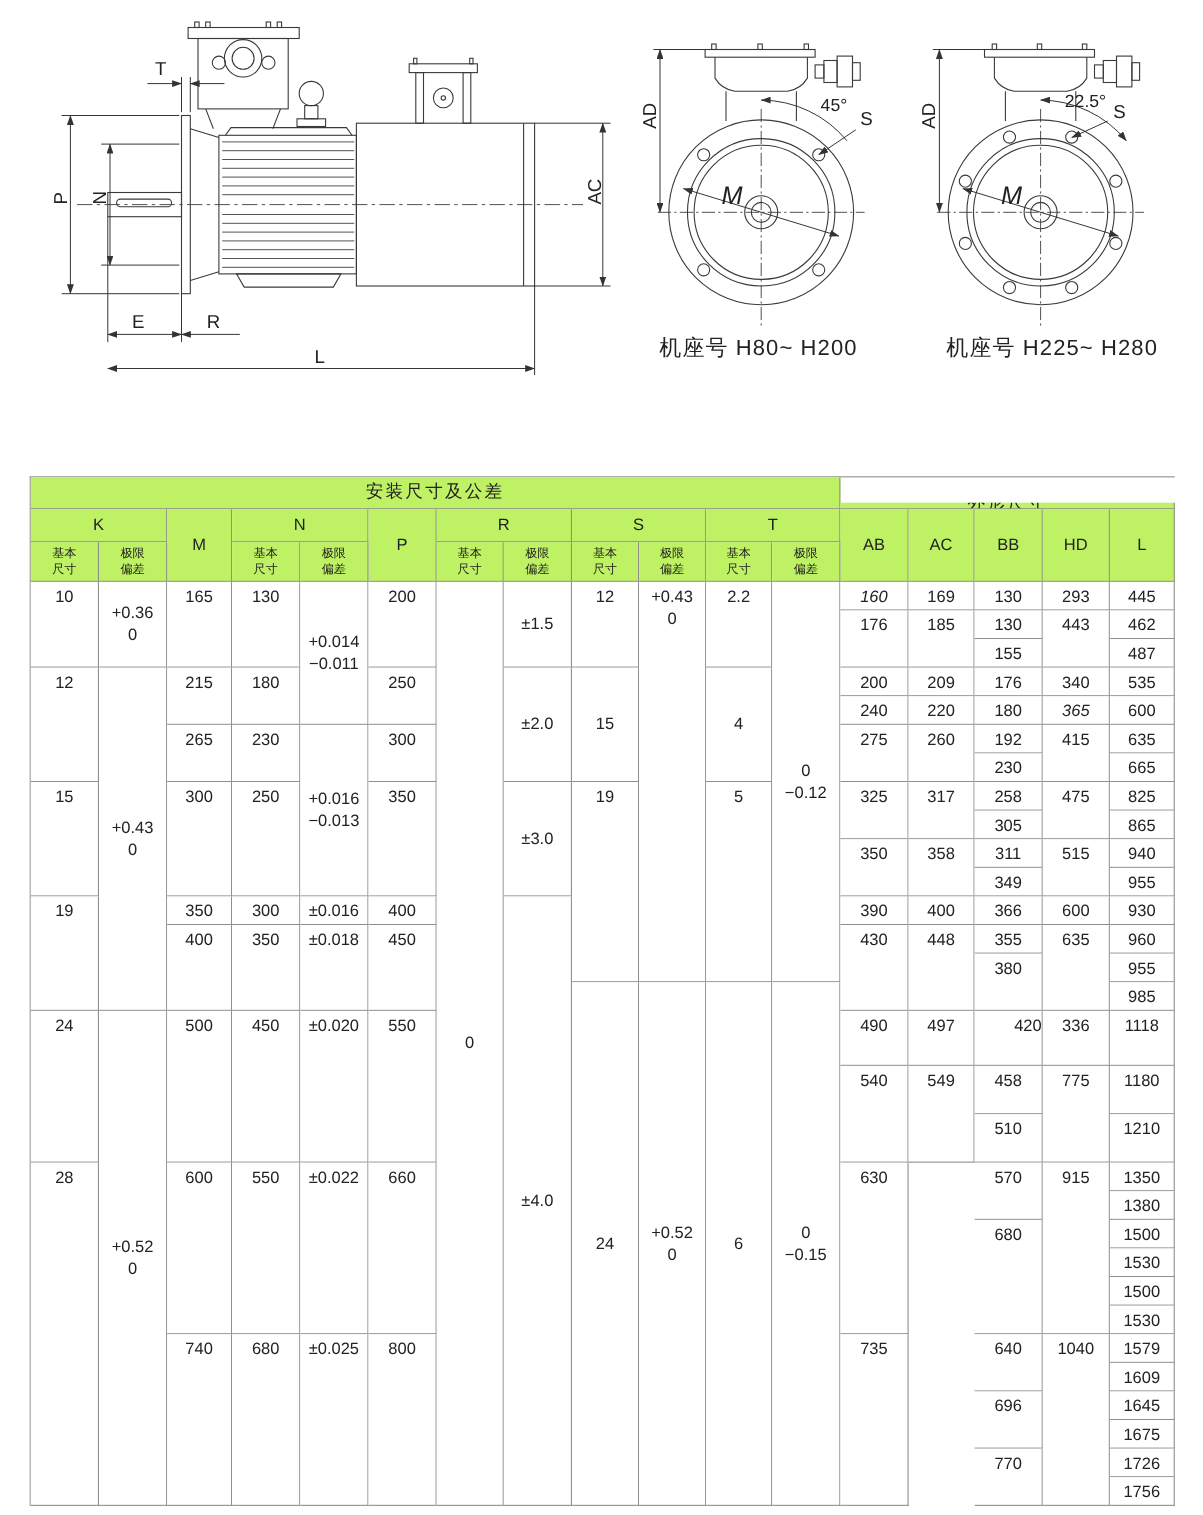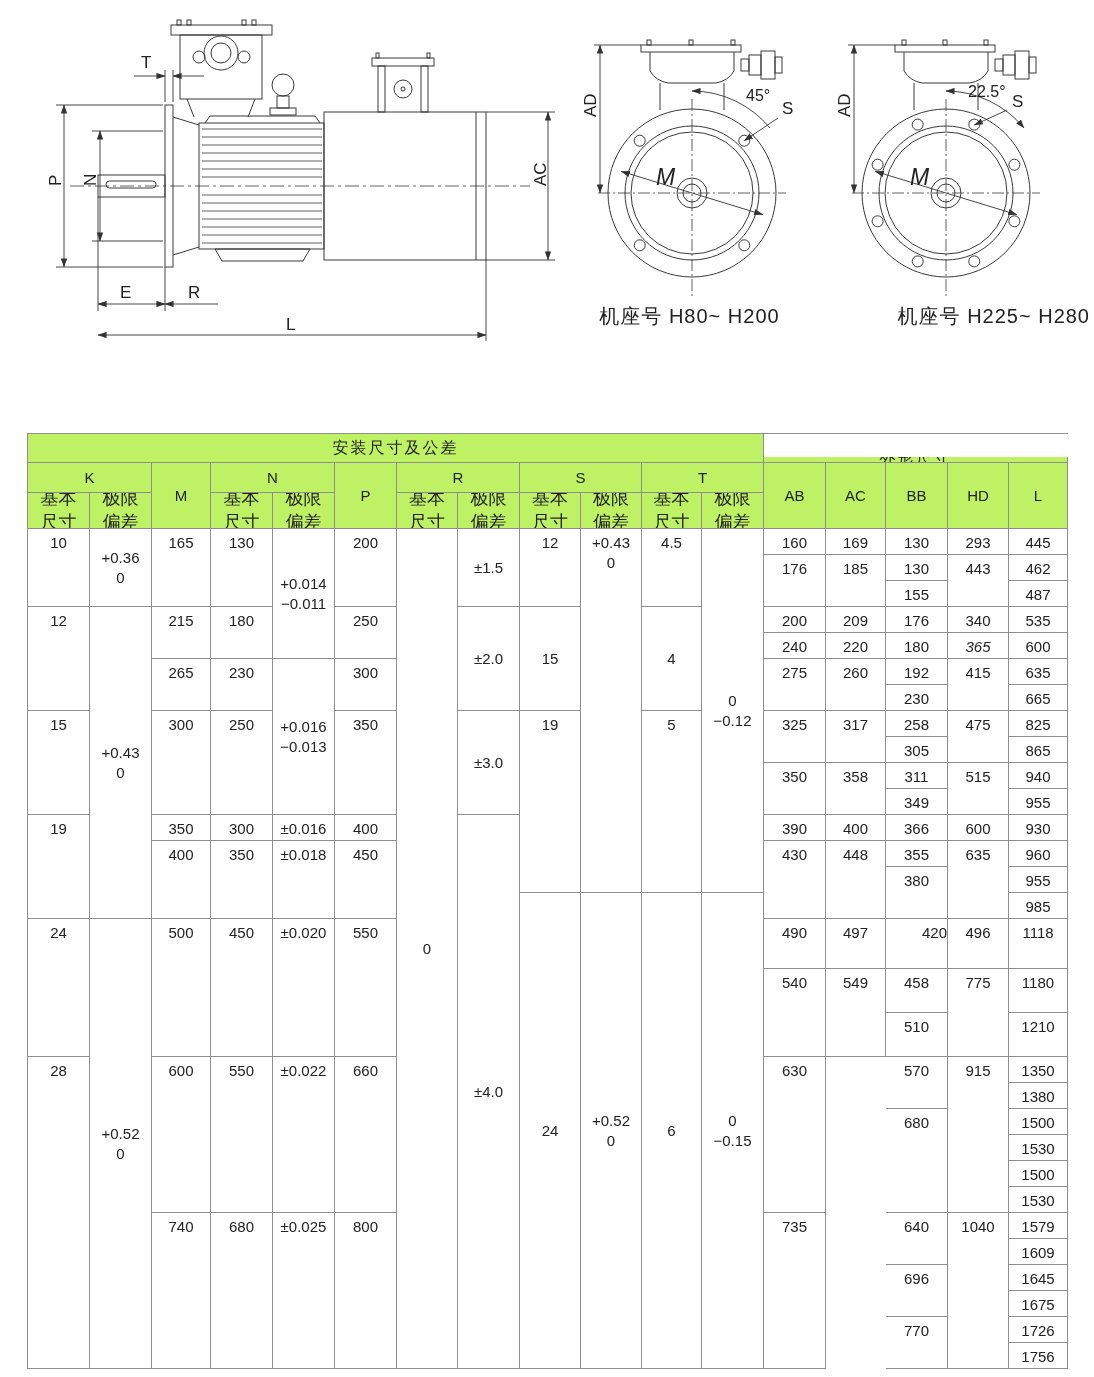--- a/index.html
+++ b/index.html
@@ -11,21 +11,21 @@
   
   #tbl{position:absolute;left:27px;top:433px;border-left:1px solid #8f8f8f;border-top:1px solid #8f8f8f;
        display:grid;
        grid-template-columns:62px 62px 59px 62px 62px 62px 61px 62px 61px 61px 60px 62px 62px 60px 62px 61px 59px;
        grid-template-rows:29px 30px 36px repeat(15,26px) 50px 44px 44px repeat(12,26px);}
   .cell{border-right:1px solid #8f8f8f;border-bottom:1px solid #8f8f8f;display:flex;flex-direction:column;
         align-items:center;justify-content:center;text-align:center;font-size:15px;line-height:1.3;
         background:#fff;overflow:hidden;}
   .cell.hd{background:#bef264;font-size:15px;}
   .cell.big{font-size:16px;letter-spacing:2px;}
-  .cell.sub{font-size:18px;line-height:1.3;}
+  .cell.sub{font-size:11px;line-height:1.3;}
   .cell.vt{justify-content:flex-start;padding-top:4px;}
   .cell.vc{justify-content:center;}
   .cell div{white-space:nowrap;}
 </style>
 </head>
 <body>
 
 <div id="page">
 
   <svg class="drawing" style="left:20px;top:12px;" width="540" height="385" viewBox="0 0 540 385">
@@ -185,21 +185,21 @@
       </g>
       <text transform="rotate(-90 289 102)" x="289" y="107" font-size="17">AD</text>
       <text x="412" y="82" font-size="16">22.5°</text>
       <text x="456" y="92" font-size="17">S</text>
       <text x="354" y="170" font-size="23" font-style="italic">M</text>
     </g>
   </svg>
 
   <div class="caption-row" style="display:flex;">
     <div style="width:50%;text-align:center;font-size:20px;letter-spacing:1px;">机座号 H80~ H200</div>
-    <div style="width:50%;text-align:right;font-size:20px;letter-spacing:1px;">机座号 H225~ H280</div>
+    <div style="width:50%;text-align:center;font-size:20px;letter-spacing:1px;">机座号 H225~ H280</div>
   </div>
 
   <div id="tbl">
       <div class="cell hd big" style="grid-area: 1 / 1 / span 1 / span 12;">
         <div>安装尺寸及公差</div>
       </div>
       <div class="cell hd big" style="grid-area: 1 / 13 / span 1 / span 5; margin-top: 23px;">
         <div>外形尺寸</div>
       </div>
       <div class="cell hd" style="grid-area: 2 / 1 / span 1 / span 2;">
@@ -441,40 +441,40 @@
       </div>
       <div class="cell bd vt" style="grid-area: 4 / 10 / span 14 / span 1;">
         <div>+0.43</div>
         <div>0</div>
       </div>
       <div class="cell bd vc" style="grid-area: 18 / 10 / span 16 / span 1;">
         <div>+0.52</div>
         <div>0</div>
       </div>
       <div class="cell bd vt" style="grid-area: 4 / 11 / span 3 / span 1;">
-        <div>4.5</div>
+        <div>2.2</div>
       </div>
       <div class="cell bd vc" style="grid-area: 7 / 11 / span 4 / span 1;">
         <div>4</div>
       </div>
       <div class="cell bd vt" style="grid-area: 11 / 11 / span 7 / span 1;">
         <div>5</div>
       </div>
       <div class="cell bd vc" style="grid-area: 18 / 11 / span 16 / span 1;">
         <div>6</div>
       </div>
       <div class="cell bd vc" style="grid-area: 4 / 12 / span 14 / span 1;">
         <div>0</div>
         <div>−0.12</div>
       </div>
       <div class="cell bd vc" style="grid-area: 18 / 12 / span 16 / span 1;">
         <div>0</div>
         <div>−0.15</div>
       </div>
-      <div class="cell bd vt" style="grid-area: 4 / 13 / span 1 / span 1;">
+      <div class="cell bd vt" style="grid-area: 4 / 13 / span 1 / span 1; font-style: italic;">
         <div>160</div>
       </div>
       <div class="cell bd vt" style="grid-area: 5 / 13 / span 2 / span 1;">
         <div>176</div>
       </div>
       <div class="cell bd vt" style="grid-area: 7 / 13 / span 1 / span 1;">
         <div>200</div>
       </div>
       <div class="cell bd vt" style="grid-area: 8 / 13 / span 1 / span 1;">
         <div>240</div>
@@ -626,21 +626,21 @@
       <div class="cell bd vt" style="grid-area: 13 / 16 / span 2 / span 1;">
         <div>515</div>
       </div>
       <div class="cell bd vt" style="grid-area: 15 / 16 / span 1 / span 1;">
         <div>600</div>
       </div>
       <div class="cell bd vt" style="grid-area: 16 / 16 / span 3 / span 1;">
         <div>635</div>
       </div>
       <div class="cell bd vt" style="grid-area: 19 / 16 / span 1 / span 1;">
-        <div>496</div>
+        <div>336</div>
       </div>
       <div class="cell bd vt" style="grid-area: 20 / 16 / span 2 / span 1;">
         <div>775</div>
       </div>
       <div class="cell bd vt" style="grid-area: 22 / 16 / span 6 / span 1;">
         <div>915</div>
       </div>
       <div class="cell bd vt" style="grid-area: 28 / 16 / span 6 / span 1;">
         <div>1040</div>
       </div>

